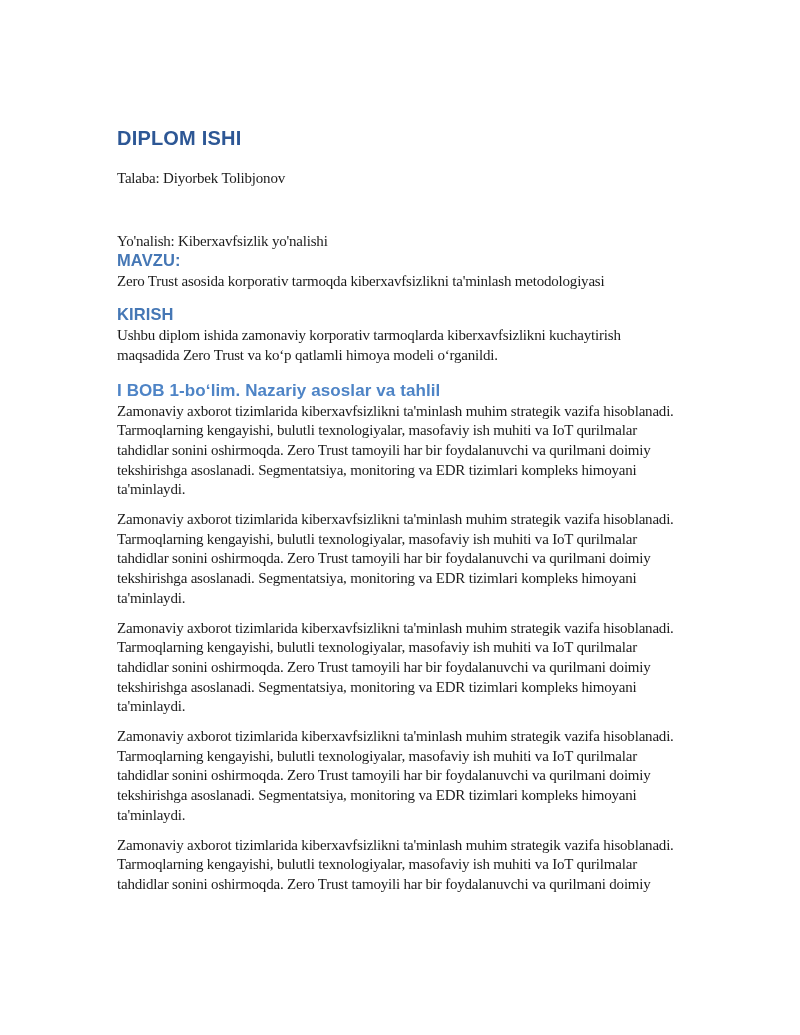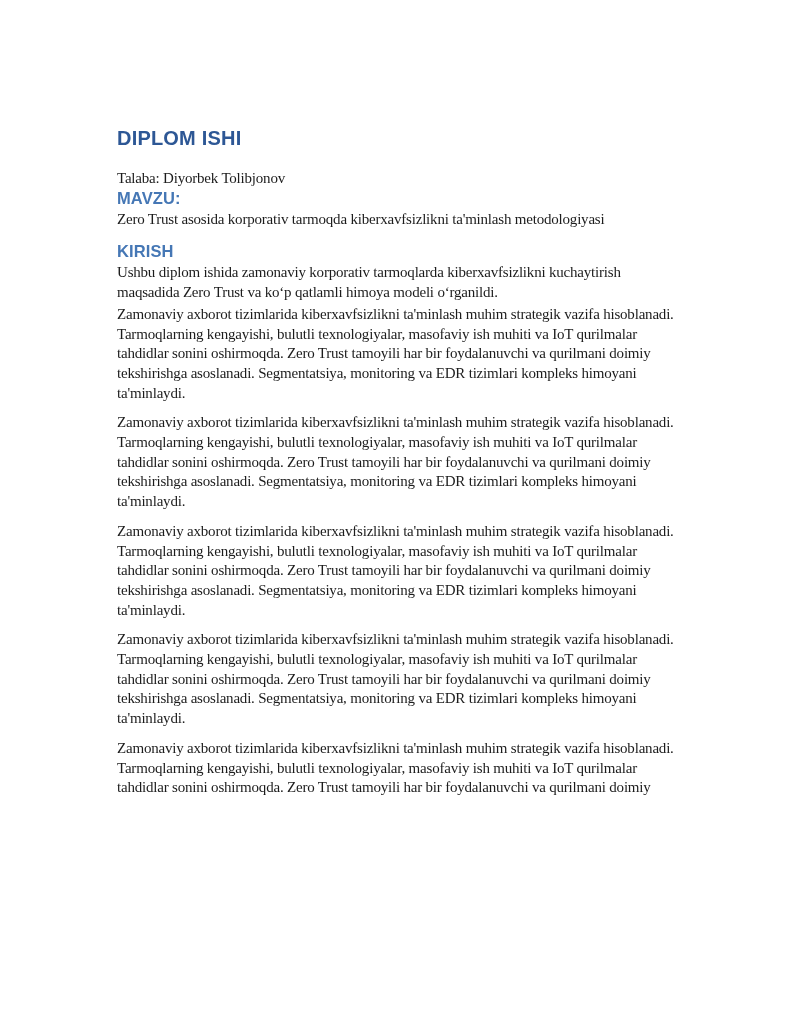--- a/index.html
+++ b/index.html
@@ -71,30 +71,32 @@
 </style>
 </head>
 <body>
 
 <div class="page">
 
   <h1 class="doc-title">DIPLOM ISHI</h1>
 
   <p class="serif-line meta-student">Talaba: Diyorbek Tolibjonov</p>
 
+  <p class="serif-line meta-field">Yo'nalish: Kiberxavfsizlik yo'nalishi</p>
 
   <h2 class="sub-heading h-mavzu">MAVZU:</h2>
 
   <p class="serif-line after-heading">Zero Trust asosida korporativ tarmoqda kiberxavfsizlikni ta'minlash metodologiyasi</p>
 
   <h2 class="sub-heading h-kirish">KIRISH</h2>
 
   <p class="serif-line after-heading">Ushbu diplom ishida zamonaviy korporativ tarmoqlarda kiberxavfsizlikni kuchaytirish
 maqsadida Zero Trust va koʻp qatlamli himoya modeli oʻrganildi.</p>
 
+  <h3 class="chapter-heading">I BOB 1-boʻlim. Nazariy asoslar va tahlil</h3>
 
   <p class="serif-line body-para first-para">Zamonaviy axborot tizimlarida kiberxavfsizlikni ta'minlash muhim strategik vazifa hisoblanadi.
 Tarmoqlarning kengayishi, bulutli texnologiyalar, masofaviy ish muhiti va IoT qurilmalar
 tahdidlar sonini oshirmoqda. Zero Trust tamoyili har bir foydalanuvchi va qurilmani doimiy
 tekshirishga asoslanadi. Segmentatsiya, monitoring va EDR tizimlari kompleks himoyani
 ta'minlaydi.</p>
 
   <p class="serif-line body-para">Zamonaviy axborot tizimlarida kiberxavfsizlikni ta'minlash muhim strategik vazifa hisoblanadi.
 Tarmoqlarning kengayishi, bulutli texnologiyalar, masofaviy ish muhiti va IoT qurilmalar
 tahdidlar sonini oshirmoqda. Zero Trust tamoyili har bir foydalanuvchi va qurilmani doimiy

